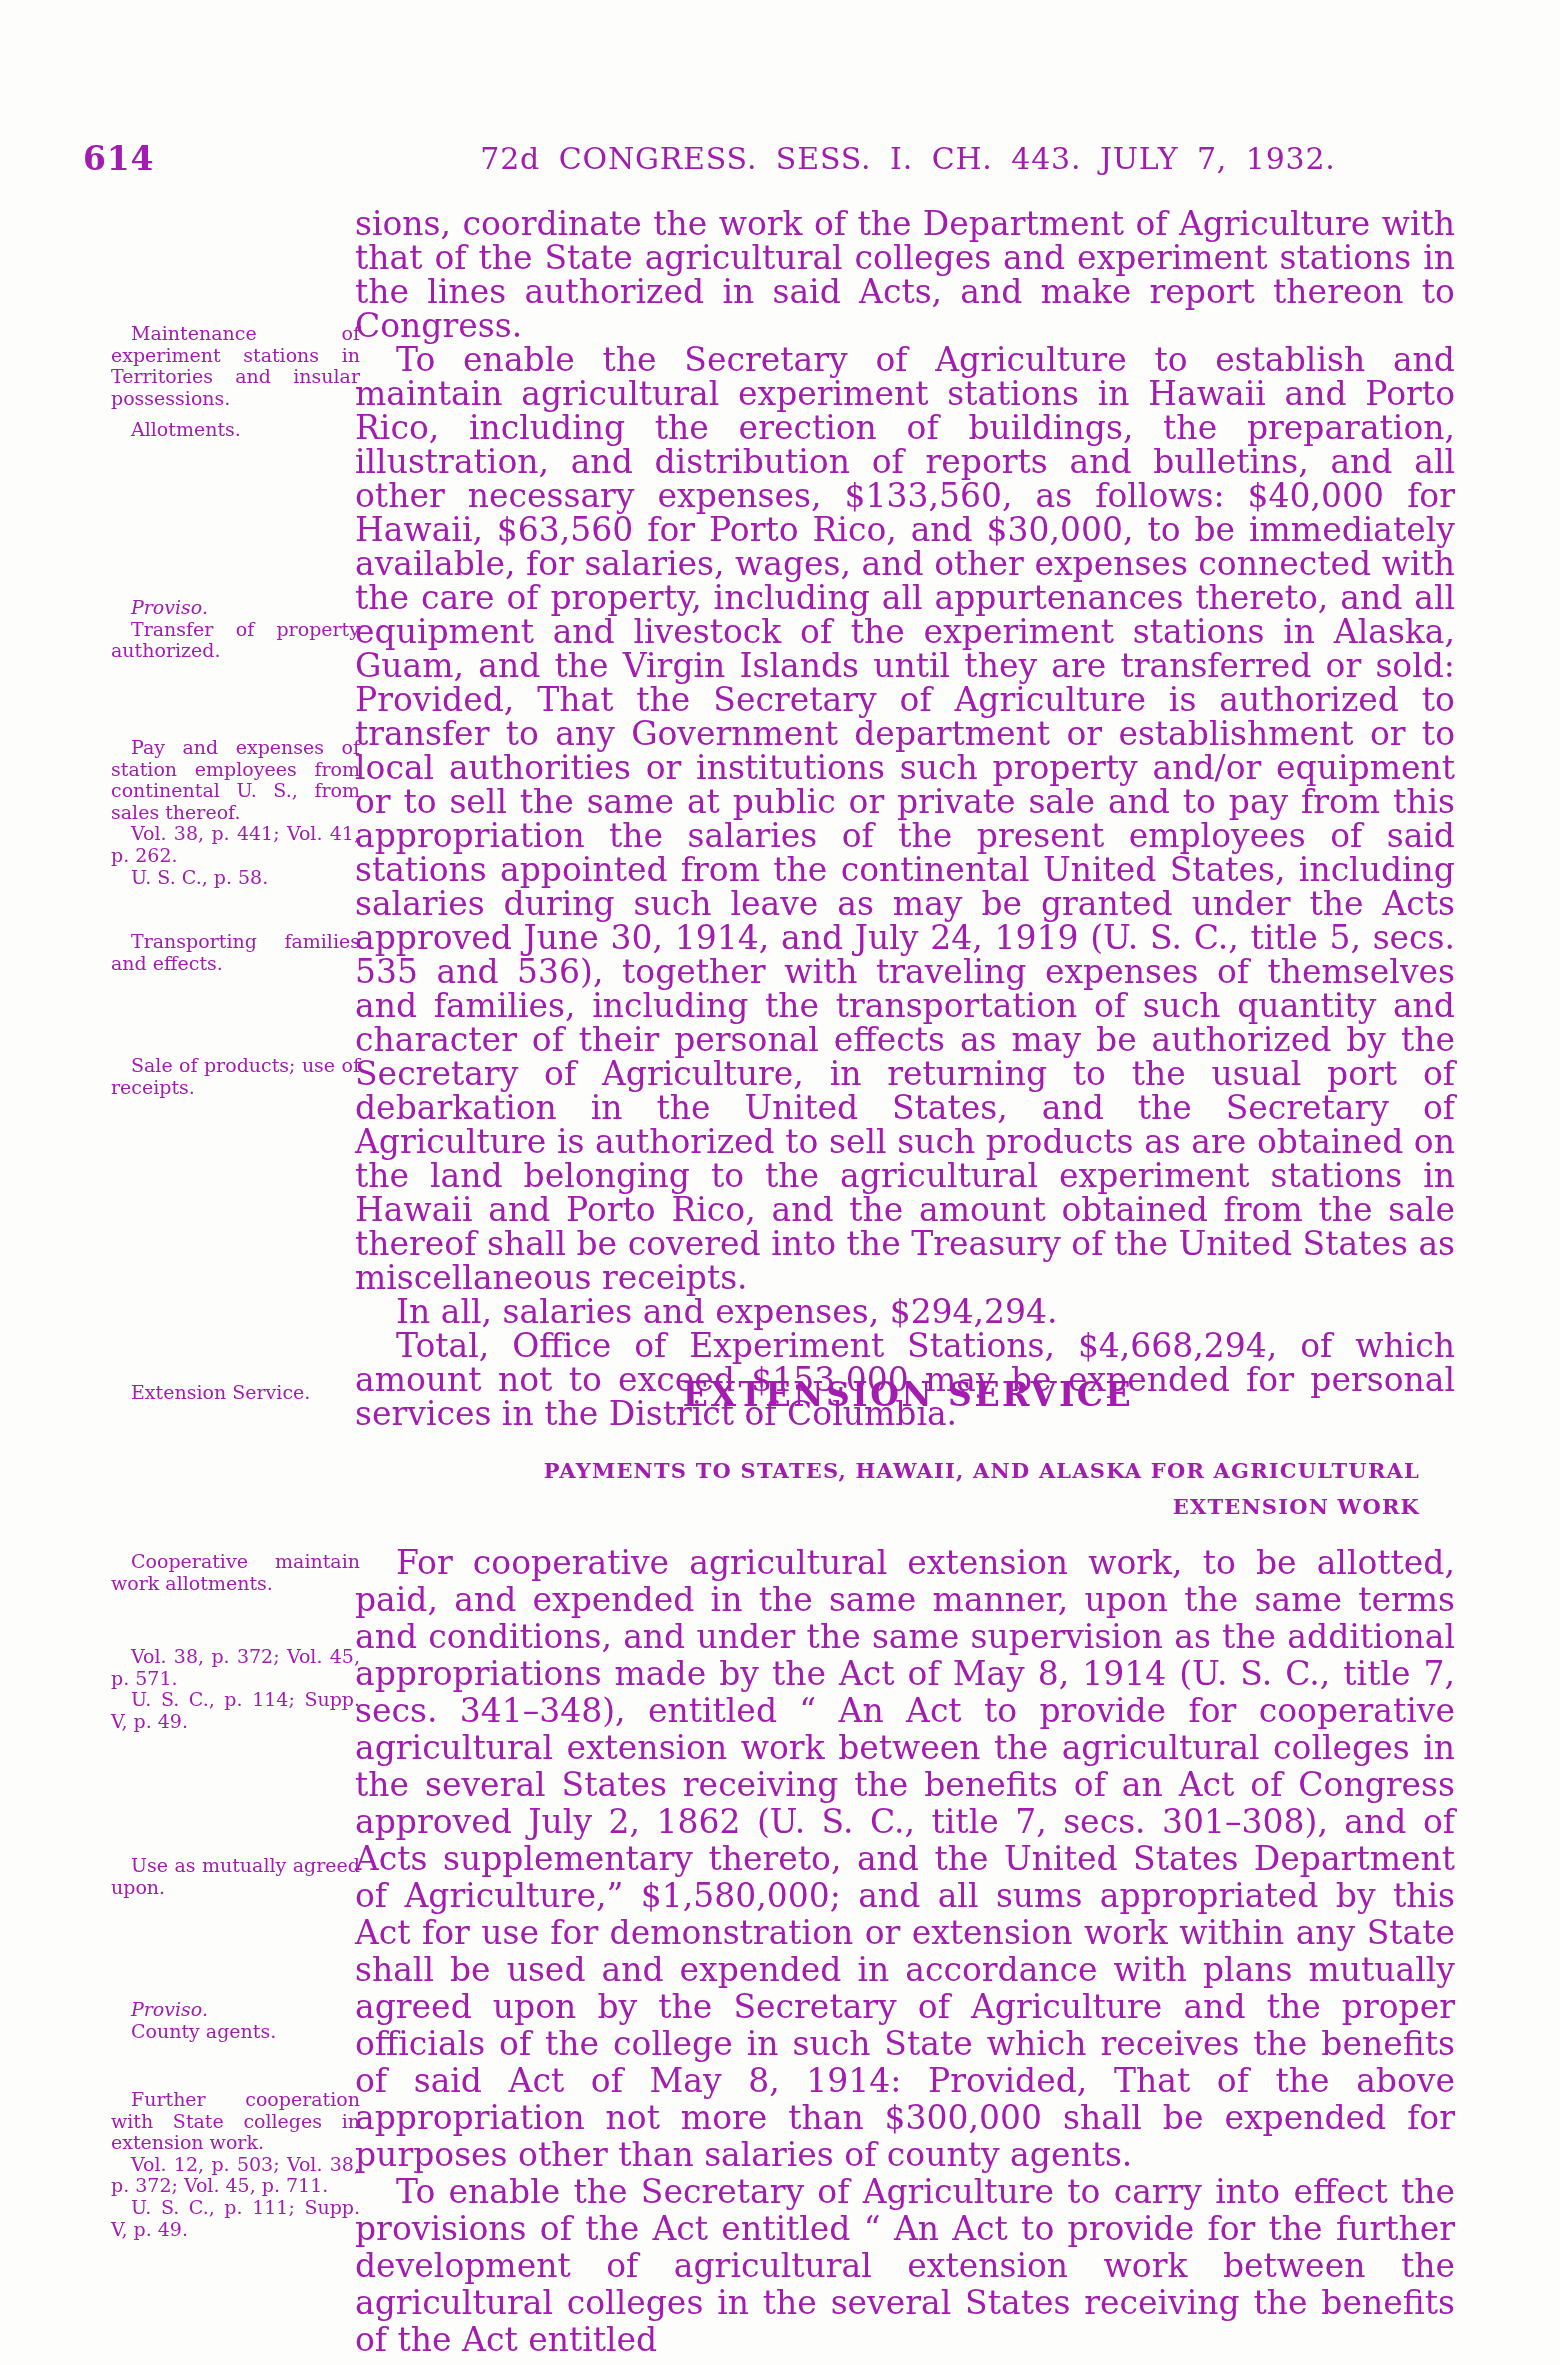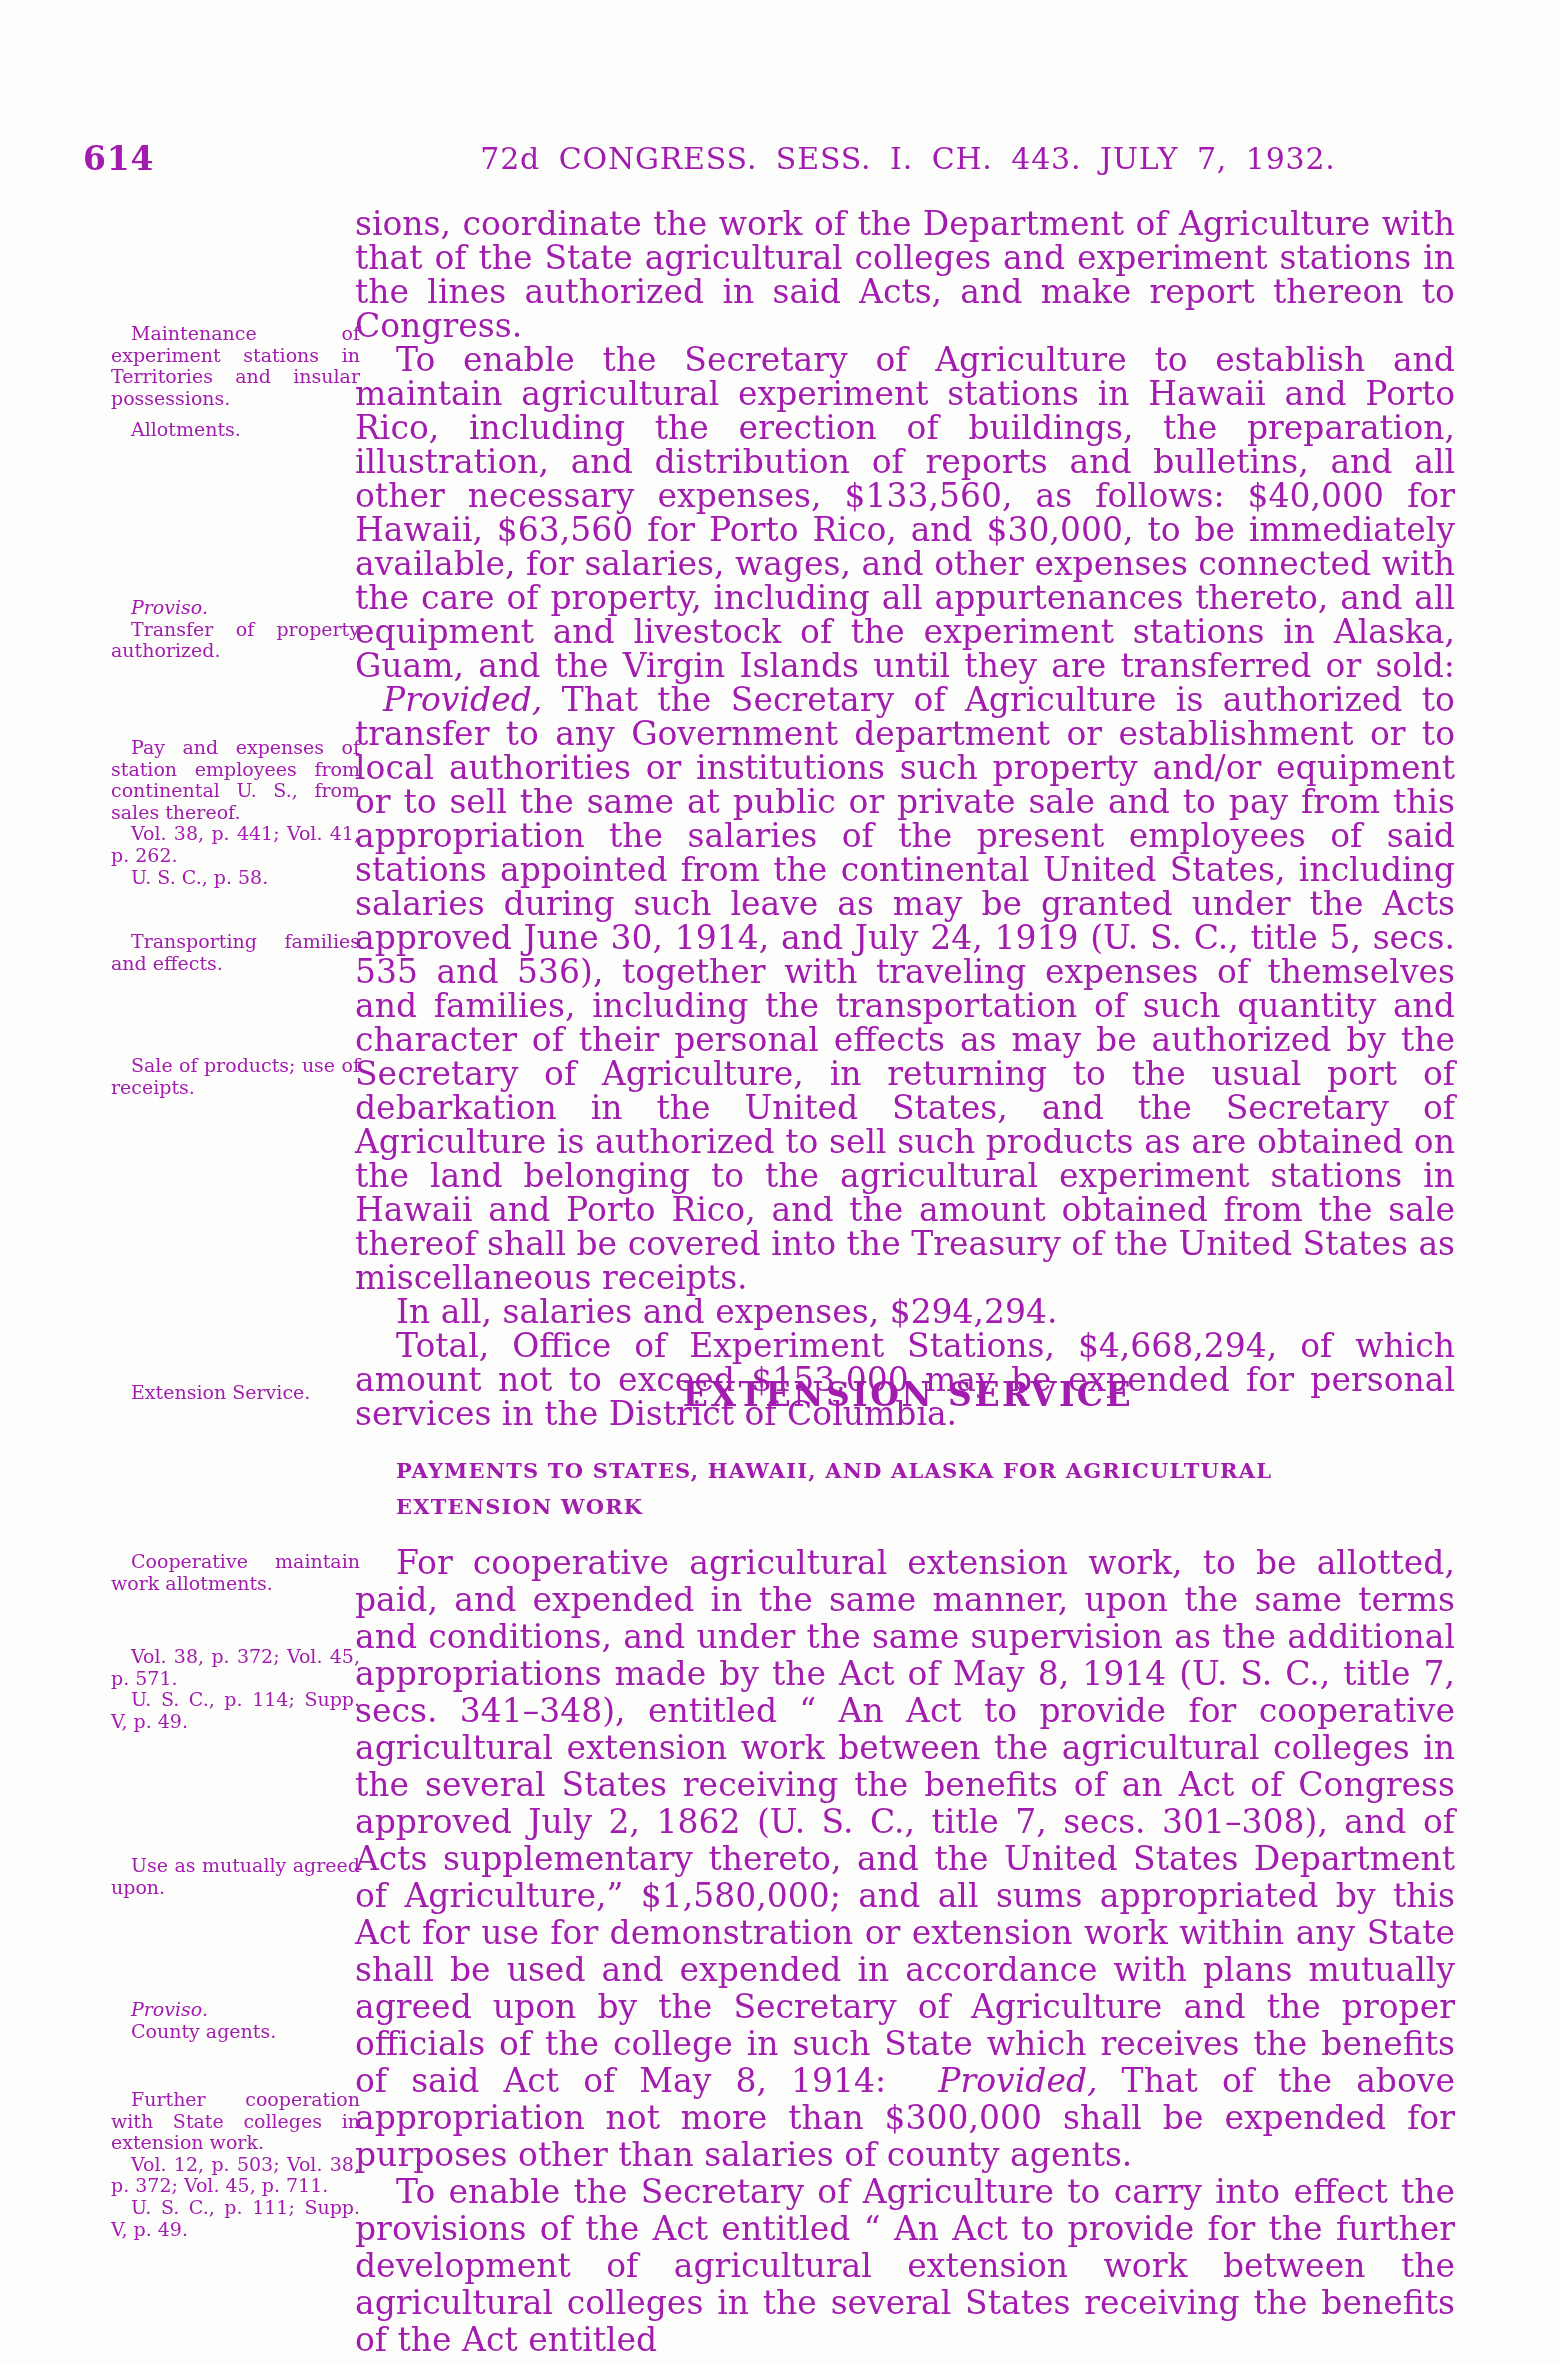--- a/index.html
+++ b/index.html
@@ -27,29 +27,29 @@
   }
   .note p{margin:0;text-indent:20px;}
   .note .ital{font-style:italic;}
   
   .bodyblock{
     position:absolute;left:355px;width:1100px;
     font-size:33px;line-height:34px;text-align:justify;
   }
   .bodyblock p{margin:0;text-indent:41px;}
   .bodyblock p.cont{text-indent:0;}
-  .bodyblock .prov{font-style:italic;margin-left:28px;}
+  .bodyblock .prov{}
   .part2{line-height:37px;}
   .main-head{
     position:absolute;left:358px;top:1375px;width:1100px;margin:0;
     text-align:center;font-size:33px;font-weight:700;letter-spacing:2.5px;
   }
   .sub-head{
     position:absolute;left:396px;top:1453px;width:1024px;margin:0;
-    text-align:left;font-size:21px;font-weight:600;letter-spacing:1.2px;
+    text-align:right;font-size:21px;font-weight:600;letter-spacing:1.2px;
     line-height:36px;
   }
 </style>
 </head>
 <body>
 
 <div class="page">
 
   <div class="pgnum">614</div>
   <div class="run-title">72d CONGRESS.  SESS. I.  CH. 443.  JULY 7, 1932.</div>

